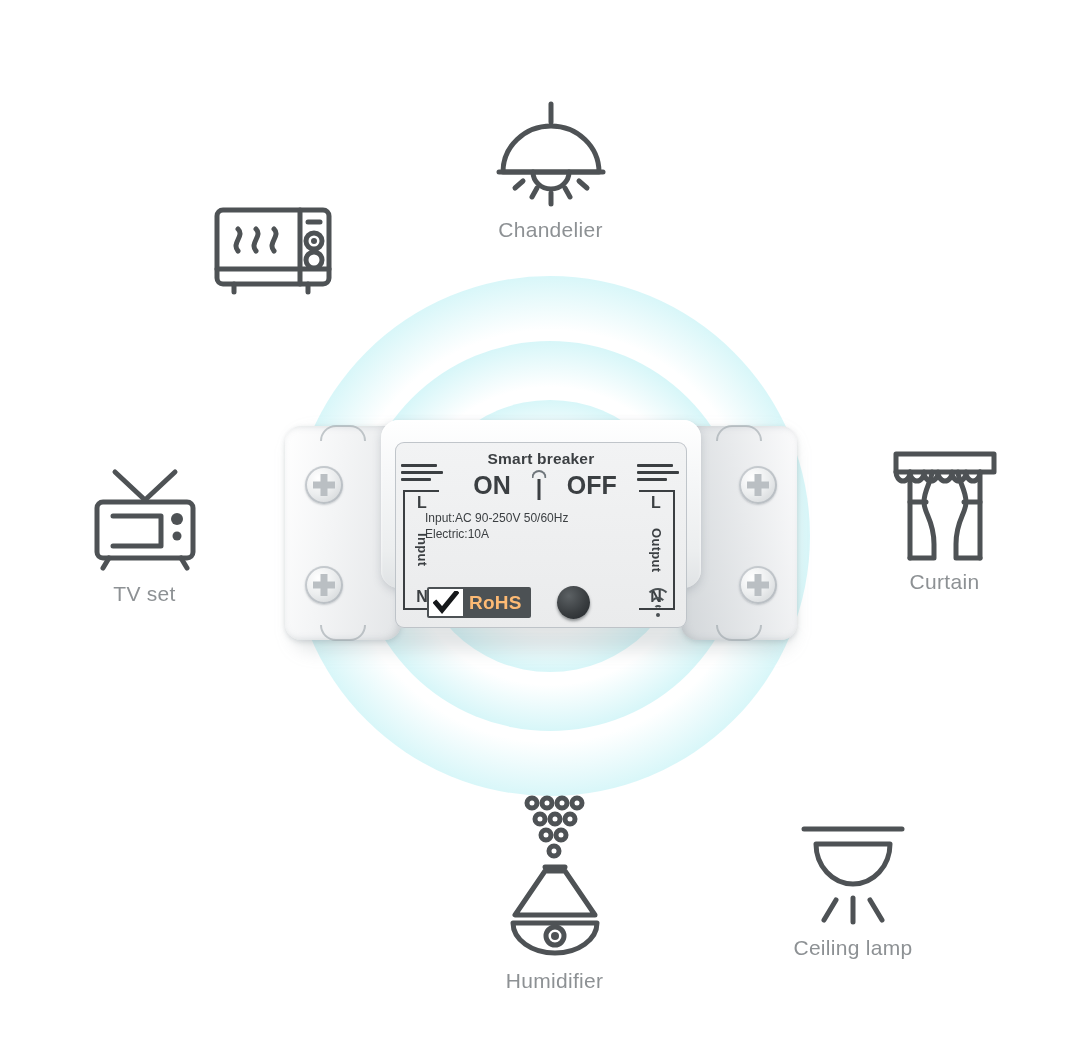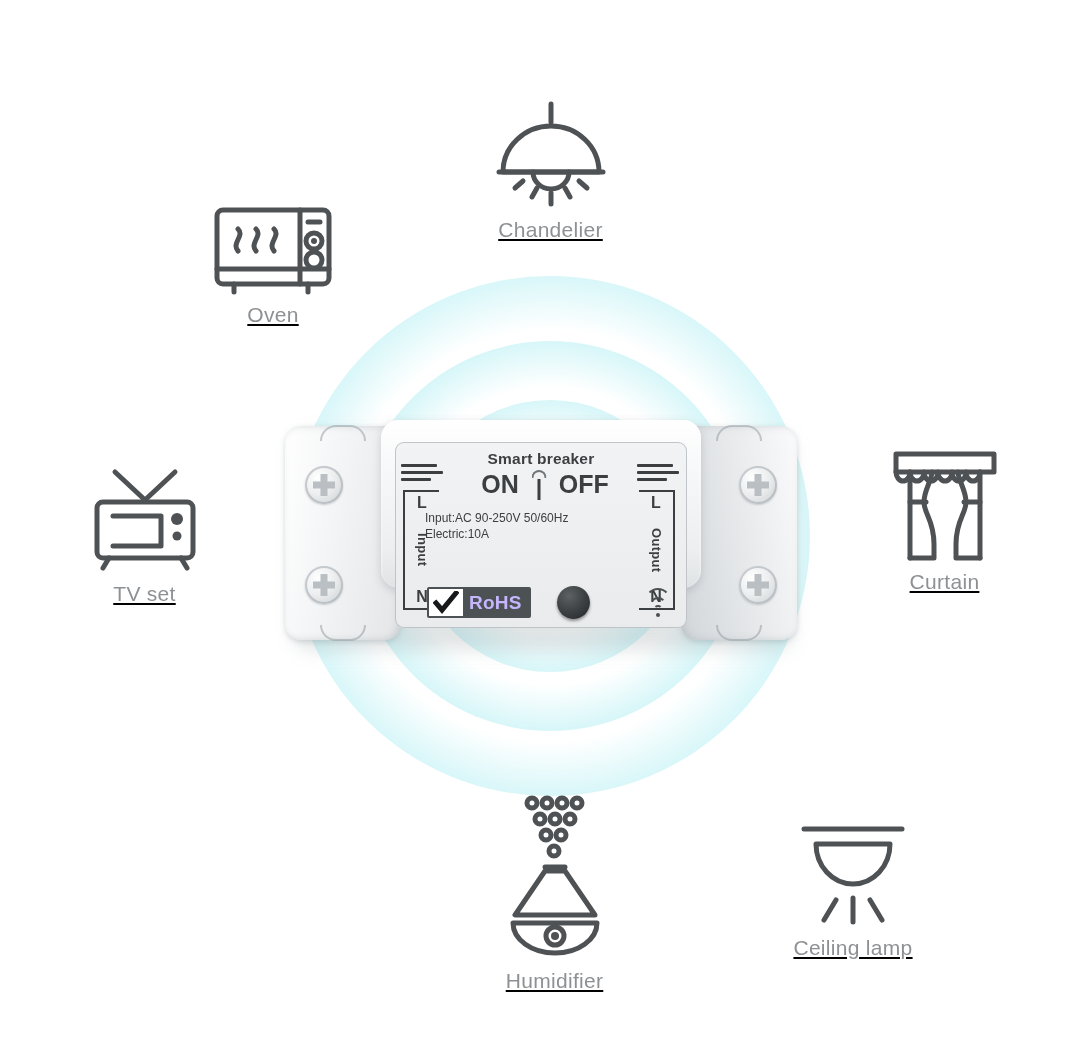--- a/index.html
+++ b/index.html
@@ -110,22 +110,22 @@
   .title-sb {
     position: absolute;
     top: 8px; left: 0; right: 0;
     text-align: center;
     font-size: 15.5px; font-weight: bold;
     letter-spacing: .2px;
   }
   .onoff {
     position: absolute;
     top: 28px; left: 0; right: 0;
-    display: flex; justify-content: center;
-    gap: 12px;
+    display: flex; align-items: center; justify-content: center;
+    gap: 20px;
     font-size: 25px; font-weight: bold; padding-left: 8px;
   }
   .ant {
     position: relative;
     width: 16px; height: 30px;
   }
   .ant .stem {
     position: absolute; left: 50%; transform: translateX(-50%);
     top: 9px; width: 3px; height: 21px; background: #3b3f42;
   }
@@ -206,35 +206,35 @@
   .rohs .chk {
     width: 34px;
     background: #ffffff;
     display: flex; align-items: center; justify-content: center;
     margin: 2px 0 2px 2px;
   }
   .rohs .chk svg { width: 26px; height: 24px; }
   .rohs .txt {
     display: flex; align-items: center;
     padding: 0 9px 0 6px;
-    color: #c4b5fd;
+    color: #fdba74;
     font-size: 19px; font-weight: bold;
     letter-spacing: .2px;
   }
   .pairbtn {
     position: absolute;
     left: 162px; bottom: 9px;
     width: 33px; height: 33px;
     border-radius: 50%;
     background: radial-gradient(circle at 36% 30%, #5c6164 0%, #3a3e41 55%, #22262a 100%);
     box-shadow: 0 2px 3px rgba(60,66,70,0.55);
   }
 
   
-  .appliance { position: absolute; text-align: center; text-decoration: underline; }
+  .appliance { position: absolute; text-align: center; }
   .appliance .glyph { display: block; margin: 0 auto; }
   .appliance .lbl {
     display: block;
     margin-top: 6px;
     font-size: 21px;
     color: #8d9194;
     letter-spacing: .3px;
     white-space: nowrap;
   }
   .ic { stroke: #4e5255; stroke-width: 5; fill: none; stroke-linecap: round; stroke-linejoin: round; }
@@ -365,21 +365,20 @@
       <line class="ic" x1="88" y1="5" x2="88" y2="79"></line>
       <line class="ic" x1="5" y1="64" x2="117" y2="64"></line>
       <path class="ic" d="M26 24 c7 7 -7 14 0 22 M44 24 c7 7 -7 14 0 22 M62 24 c7 7 -7 14 0 22"></path>
       <line class="ic" x1="96" y1="17" x2="108" y2="17" stroke-width="6"></line>
       <circle class="ic" cx="102" cy="36" r="8"></circle>
       <circle class="ic-f" cx="102" cy="36" r="3"></circle>
       <circle class="ic" cx="102" cy="55" r="8"></circle>
       <line class="ic" x1="22" y1="79" x2="22" y2="87"></line>
       <line class="ic" x1="96" y1="79" x2="96" y2="87"></line>
     </svg>
-    <span class="lbl">Oven</span>
   </div>
 
 
   <div class="appliance ap-tv">
     <svg class="glyph" width="112" height="114" viewBox="0 0 112 114">
       <polyline class="ic" points="26,10 56,38 86,10" stroke-width="9"></polyline>
       <rect class="ic" x="8" y="40" width="96" height="56" rx="6"></rect>
       <path class="ic" d="M24 54 h48 v30 h-48" fill="none" stroke-width="4.5"></path>
       <circle class="ic-f" cx="88" cy="57" r="6"></circle>
       <circle class="ic-f" cx="88" cy="74" r="4.5"></circle>

